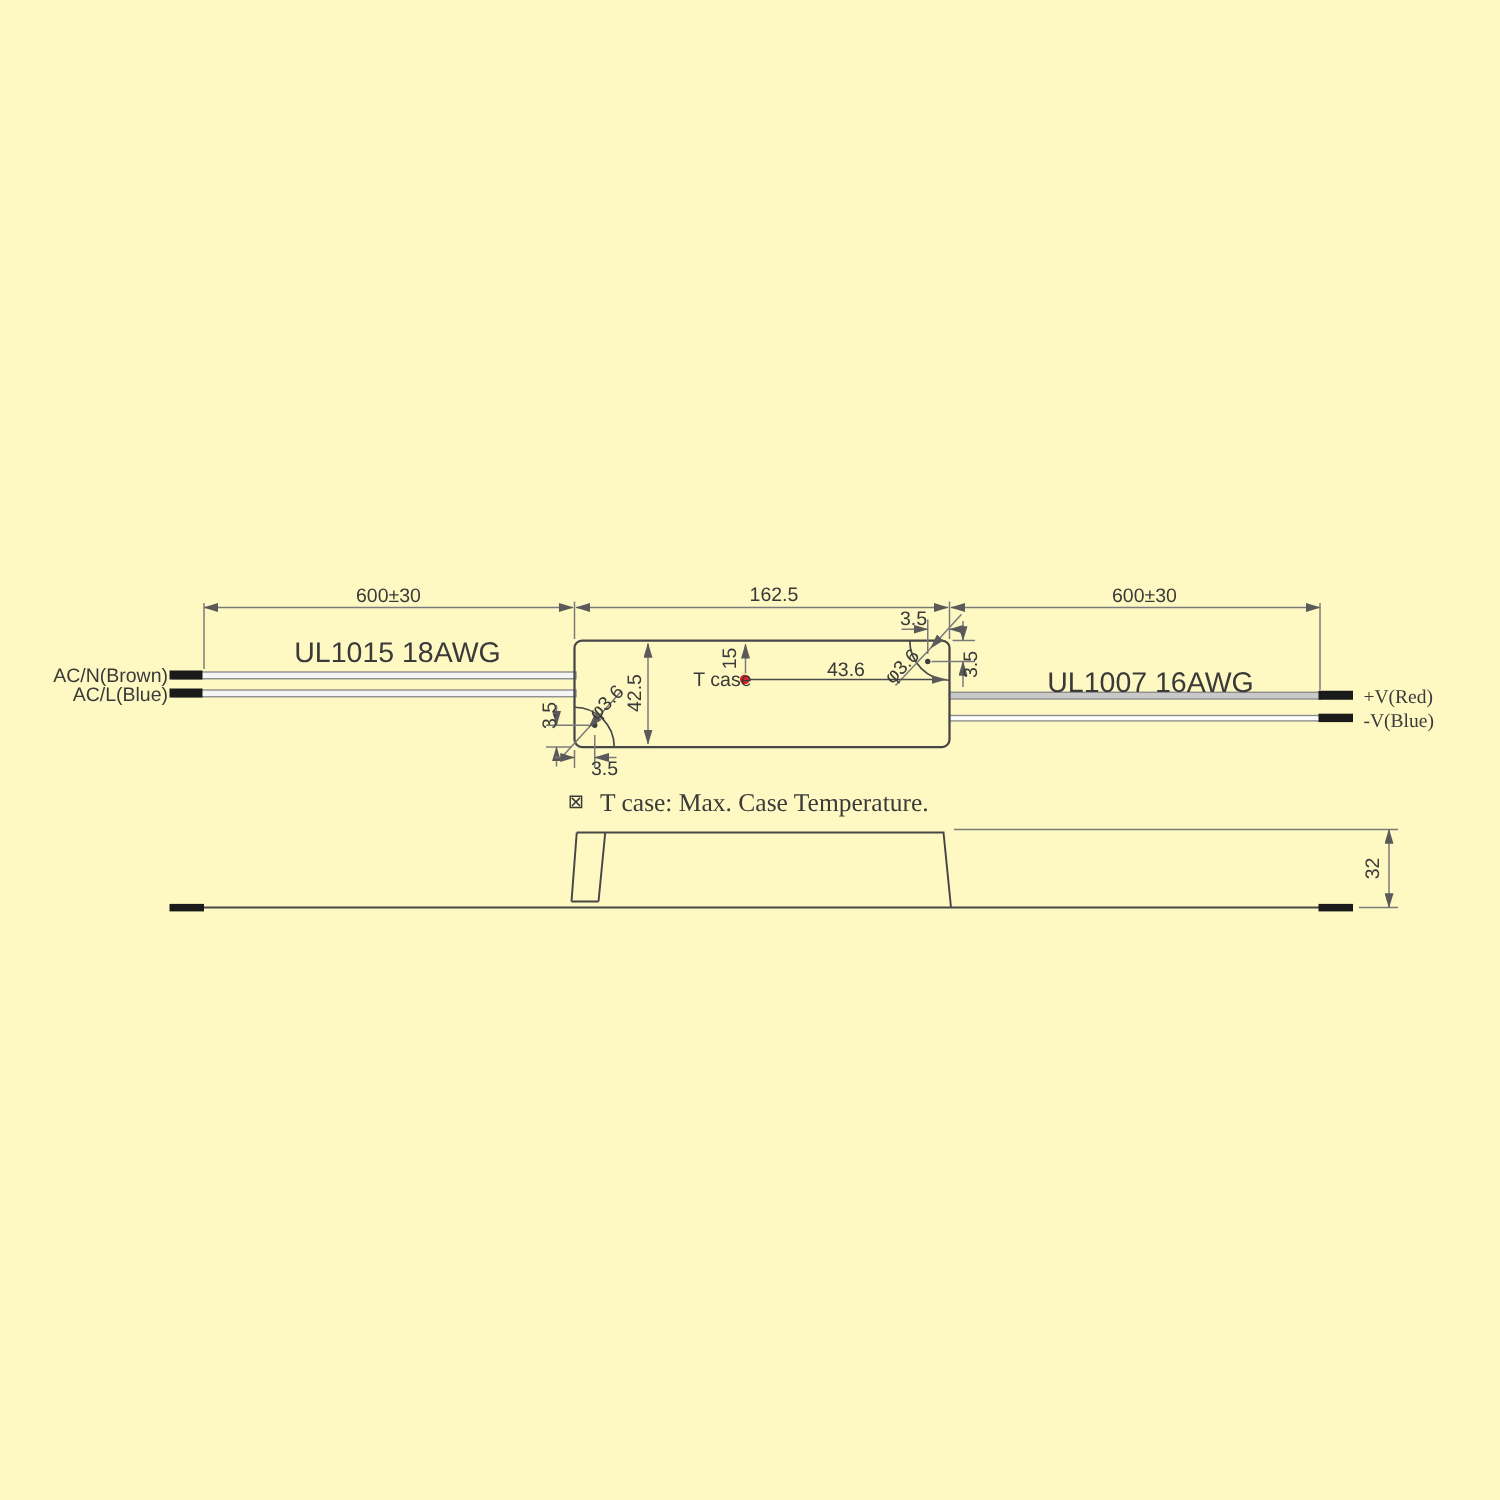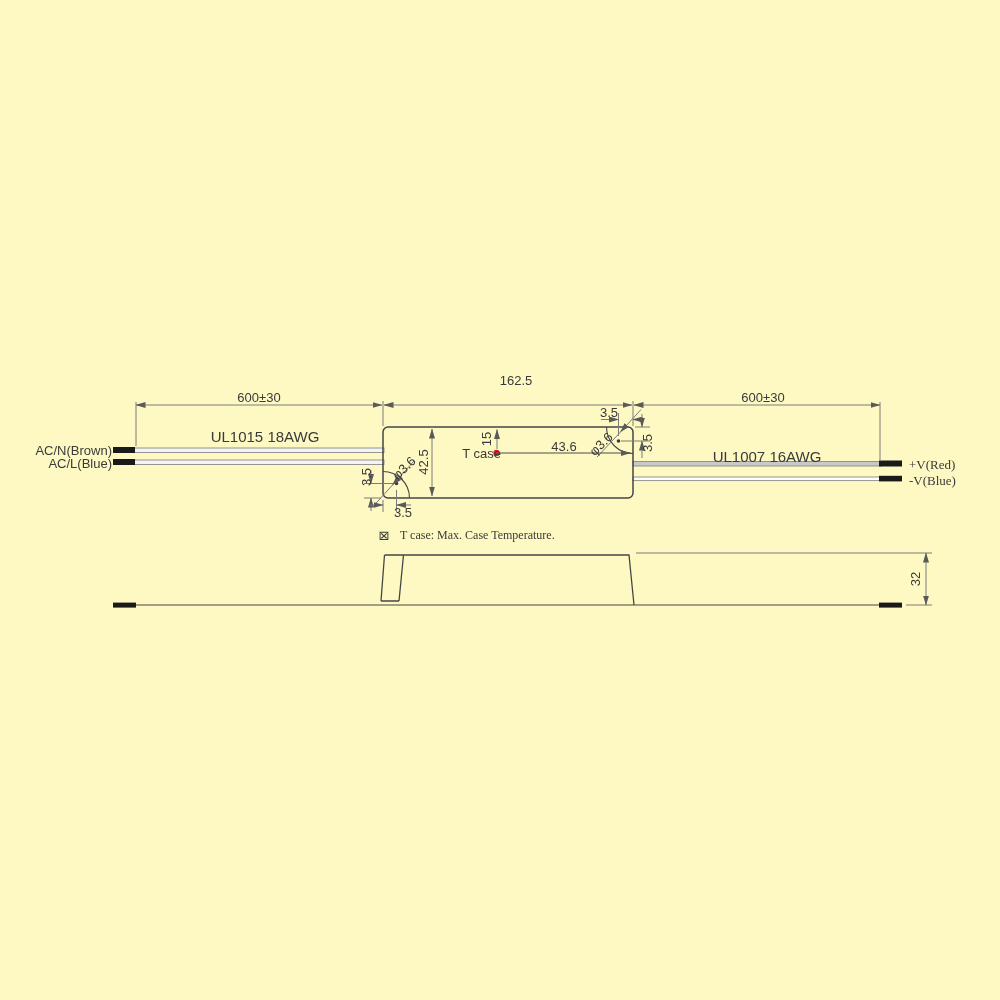--- a/index.html
+++ b/index.html
@@ -19,26 +19,26 @@
   .tip{fill:#1a1a1a;stroke:none;}
   .wire-fill-light{fill:#f4f4f4;stroke:#8a8a8a;stroke-width:0.9;}
   .wire-fill-gray{fill:#c9c9c9;stroke:#8a8a8a;stroke-width:0.9;}
   .wire-fill-white{fill:#fdfdfd;stroke:#8a8a8a;stroke-width:0.9;}
   #tcase-dot{fill:var(--tcase_dot);stroke:none;}
   .hole{fill:#3c3c3c;stroke:none;}
   .lbl{
     position:absolute;white-space:nowrap;font-size:13px;line-height:1;
     transform:translate(-50%,-50%);color:var(--text);
   }
-  .lbl.spec{font-size:15px;}
+  .lbl.spec{font-size:19px;}
   .lbl.rot90{transform:translate(-50%,-50%) rotate(-90deg);}
   .lbl.rot45{transform:translate(-50%,-50%) rotate(-45deg);}
   .lbl.ralign{transform:translate(-100%,-50%);}
   .lbl.lalign{transform:translate(0,-50%);font-family:Liberation Serif, serif;}
-  .lbl.note{font-size:12px;}
+  .lbl.note{font-size:17px;}
   .lbl.notesym{font-size:13px;font-family:"DejaVu Sans",sans-serif;}
 </style>
 </head>
 <body>
 
 <div id="stage">
 
   <svg id="draw-svg" width="1000" height="1000" viewBox="0 0 1000 1000">
     <defs>
       <marker id="arr" viewBox="0 0 10 6" refX="9.5" refY="3" markerWidth="10" markerHeight="6" orient="auto-start-reverse" markerUnits="userSpaceOnUse">
@@ -118,21 +118,21 @@
       <path class="obj" stroke-width="1.3" d="M381,601 L384.5,555 M399,601 L403.5,555 M381,601 L399,601 M384.5,555 L629,555 L634,605"></path>
     </g>
     <g class="dim">
       <line x1="636" y1="553" x2="932" y2="553"></line>
       <line x1="906" y1="605" x2="932" y2="605"></line>
       <line x1="926" y1="553" x2="926" y2="605" marker-start="url(#arr)" marker-end="url(#arr)"></line>
     </g>
   </svg>
 
   <div class="lbl" style="left:259px;top:397px">600±30</div>
-  <div class="lbl" style="left:516px;top:380px">162.5</div>
+  <div class="lbl" style="left:516px;top:396px">162.5</div>
   <div class="lbl" style="left:763px;top:397px">600±30</div>
 
   <div class="lbl spec" style="left:265px;top:436px">UL1015 18AWG</div>
   <div class="lbl spec" style="left:767px;top:456px">UL1007 16AWG</div>
 
   <div class="lbl ralign" style="left:112px;top:450px">AC/N(Brown)</div>
   <div class="lbl ralign" style="left:112px;top:462.5px">AC/L(Blue)</div>
   <div class="lbl lalign" style="left:909px;top:464px">+V(Red)</div>
   <div class="lbl lalign" style="left:909px;top:479.5px">-V(Blue)</div>
 

